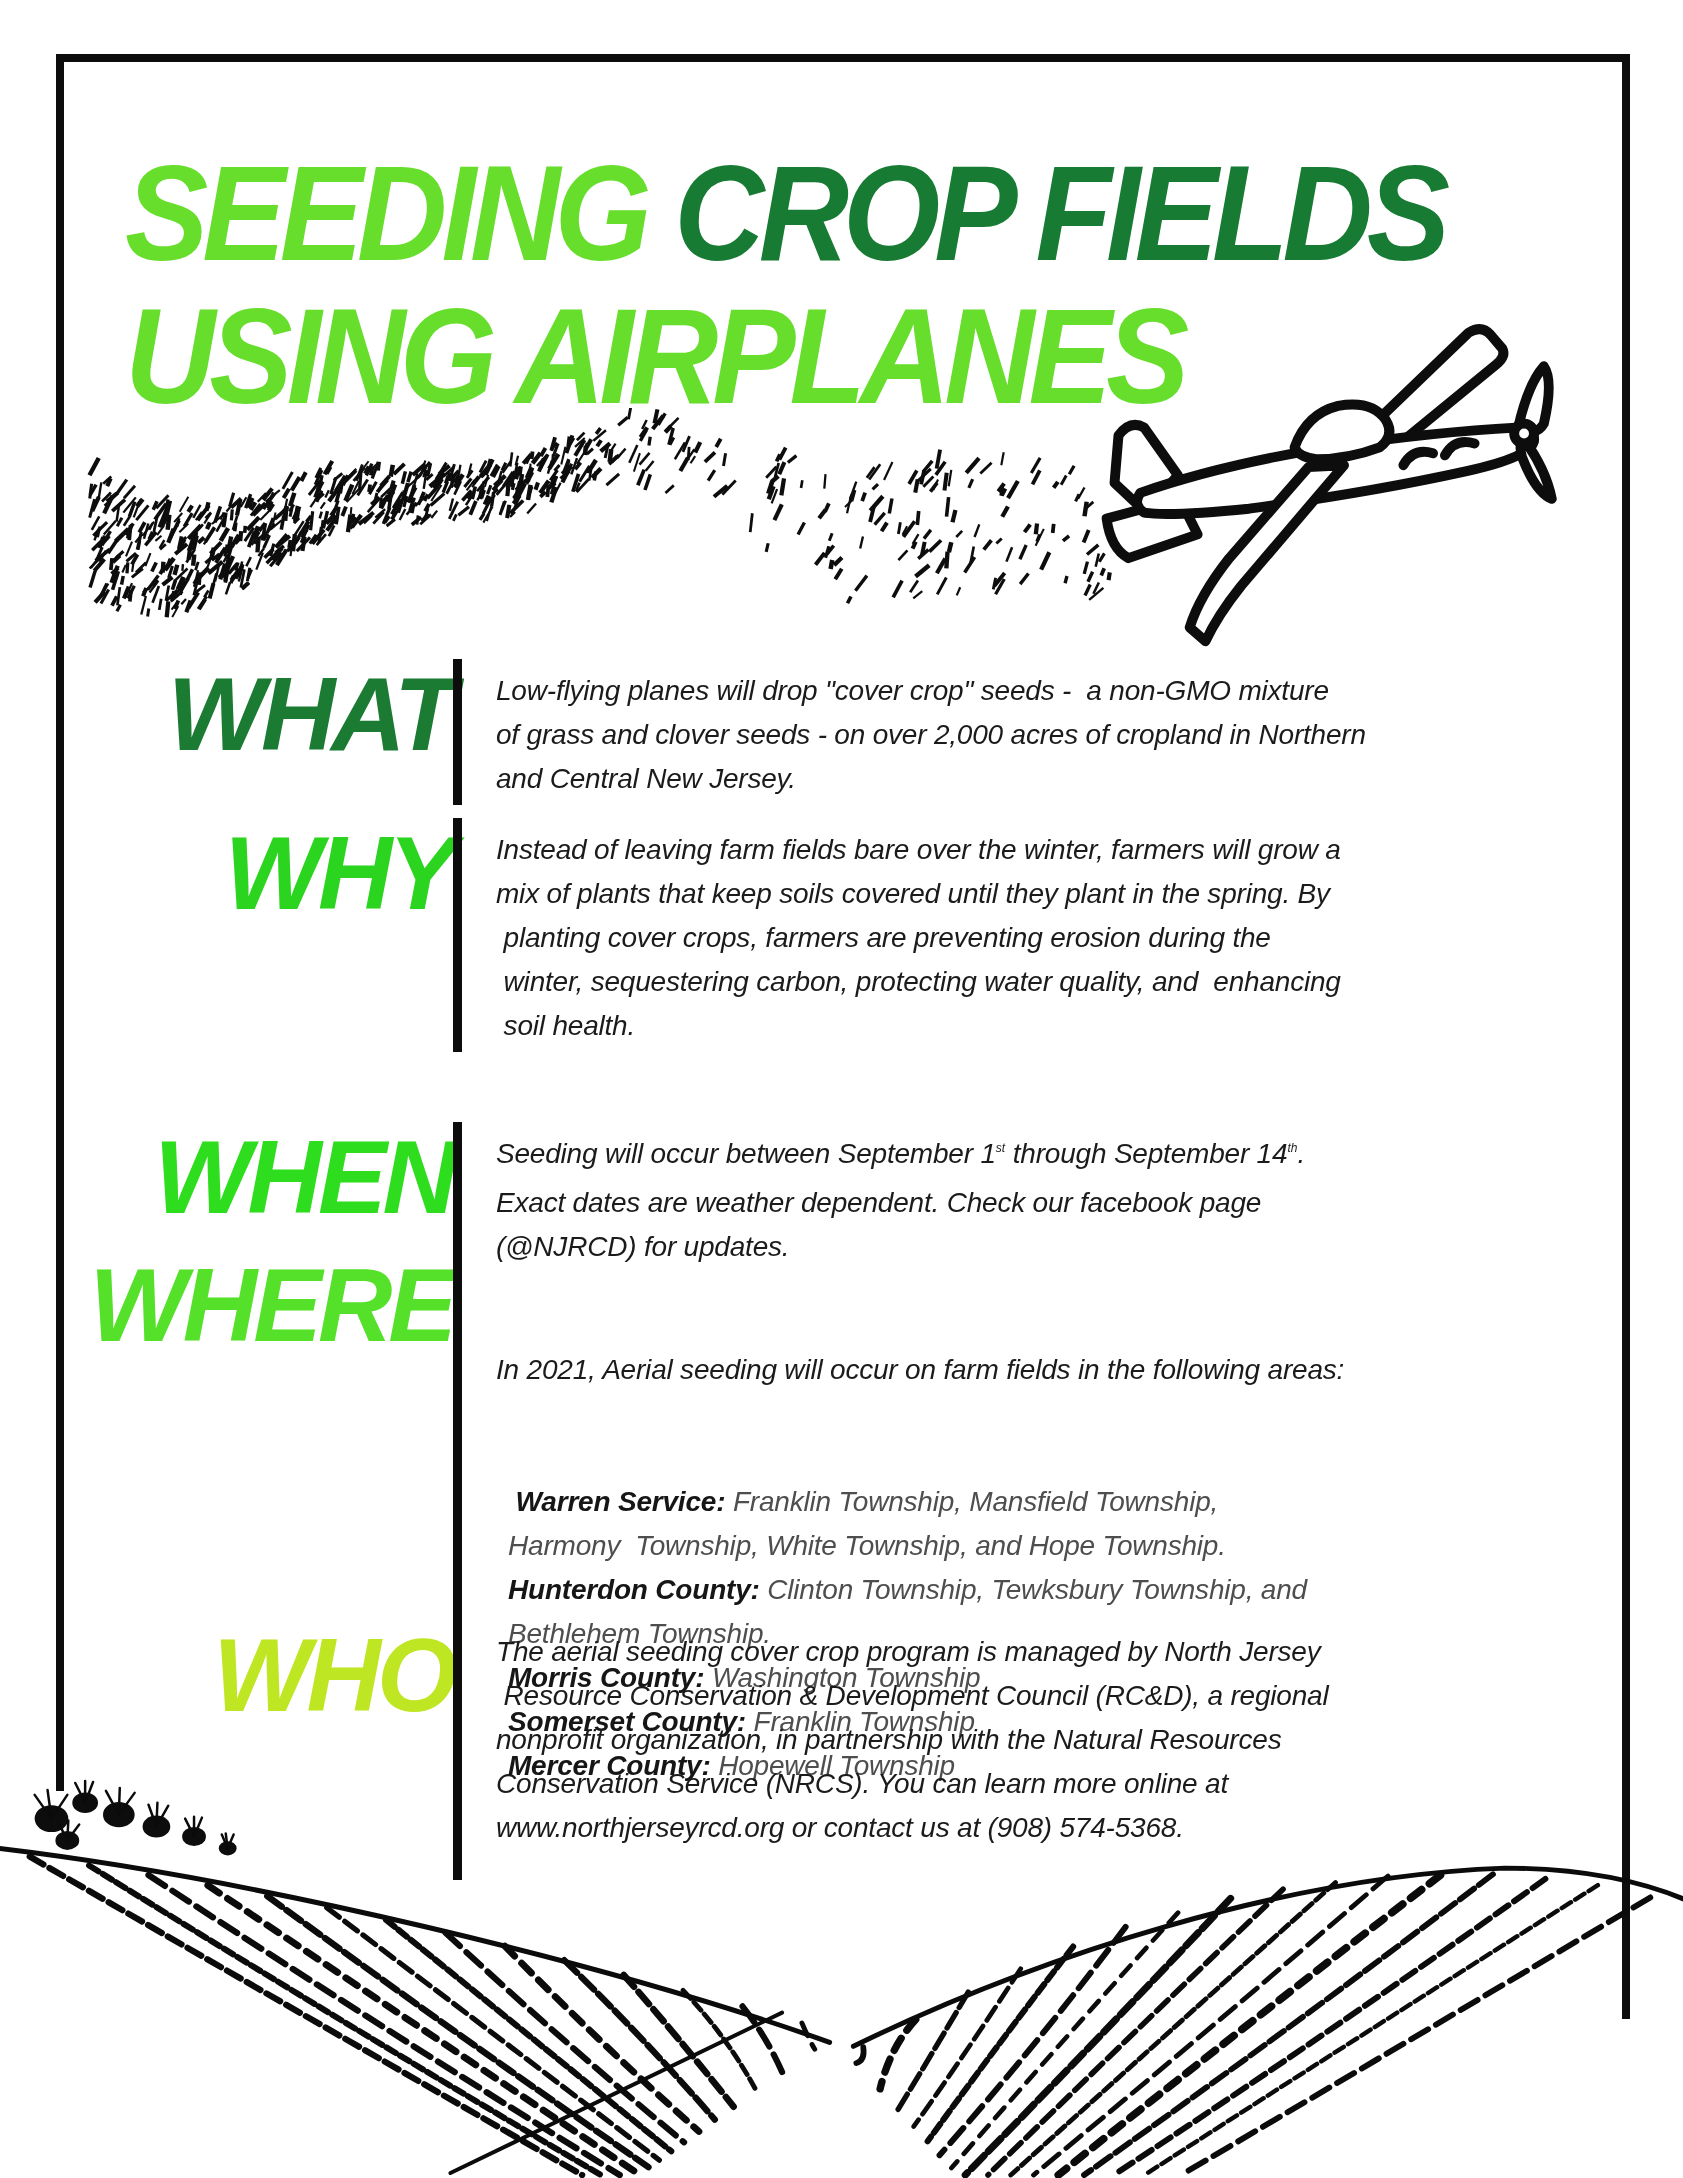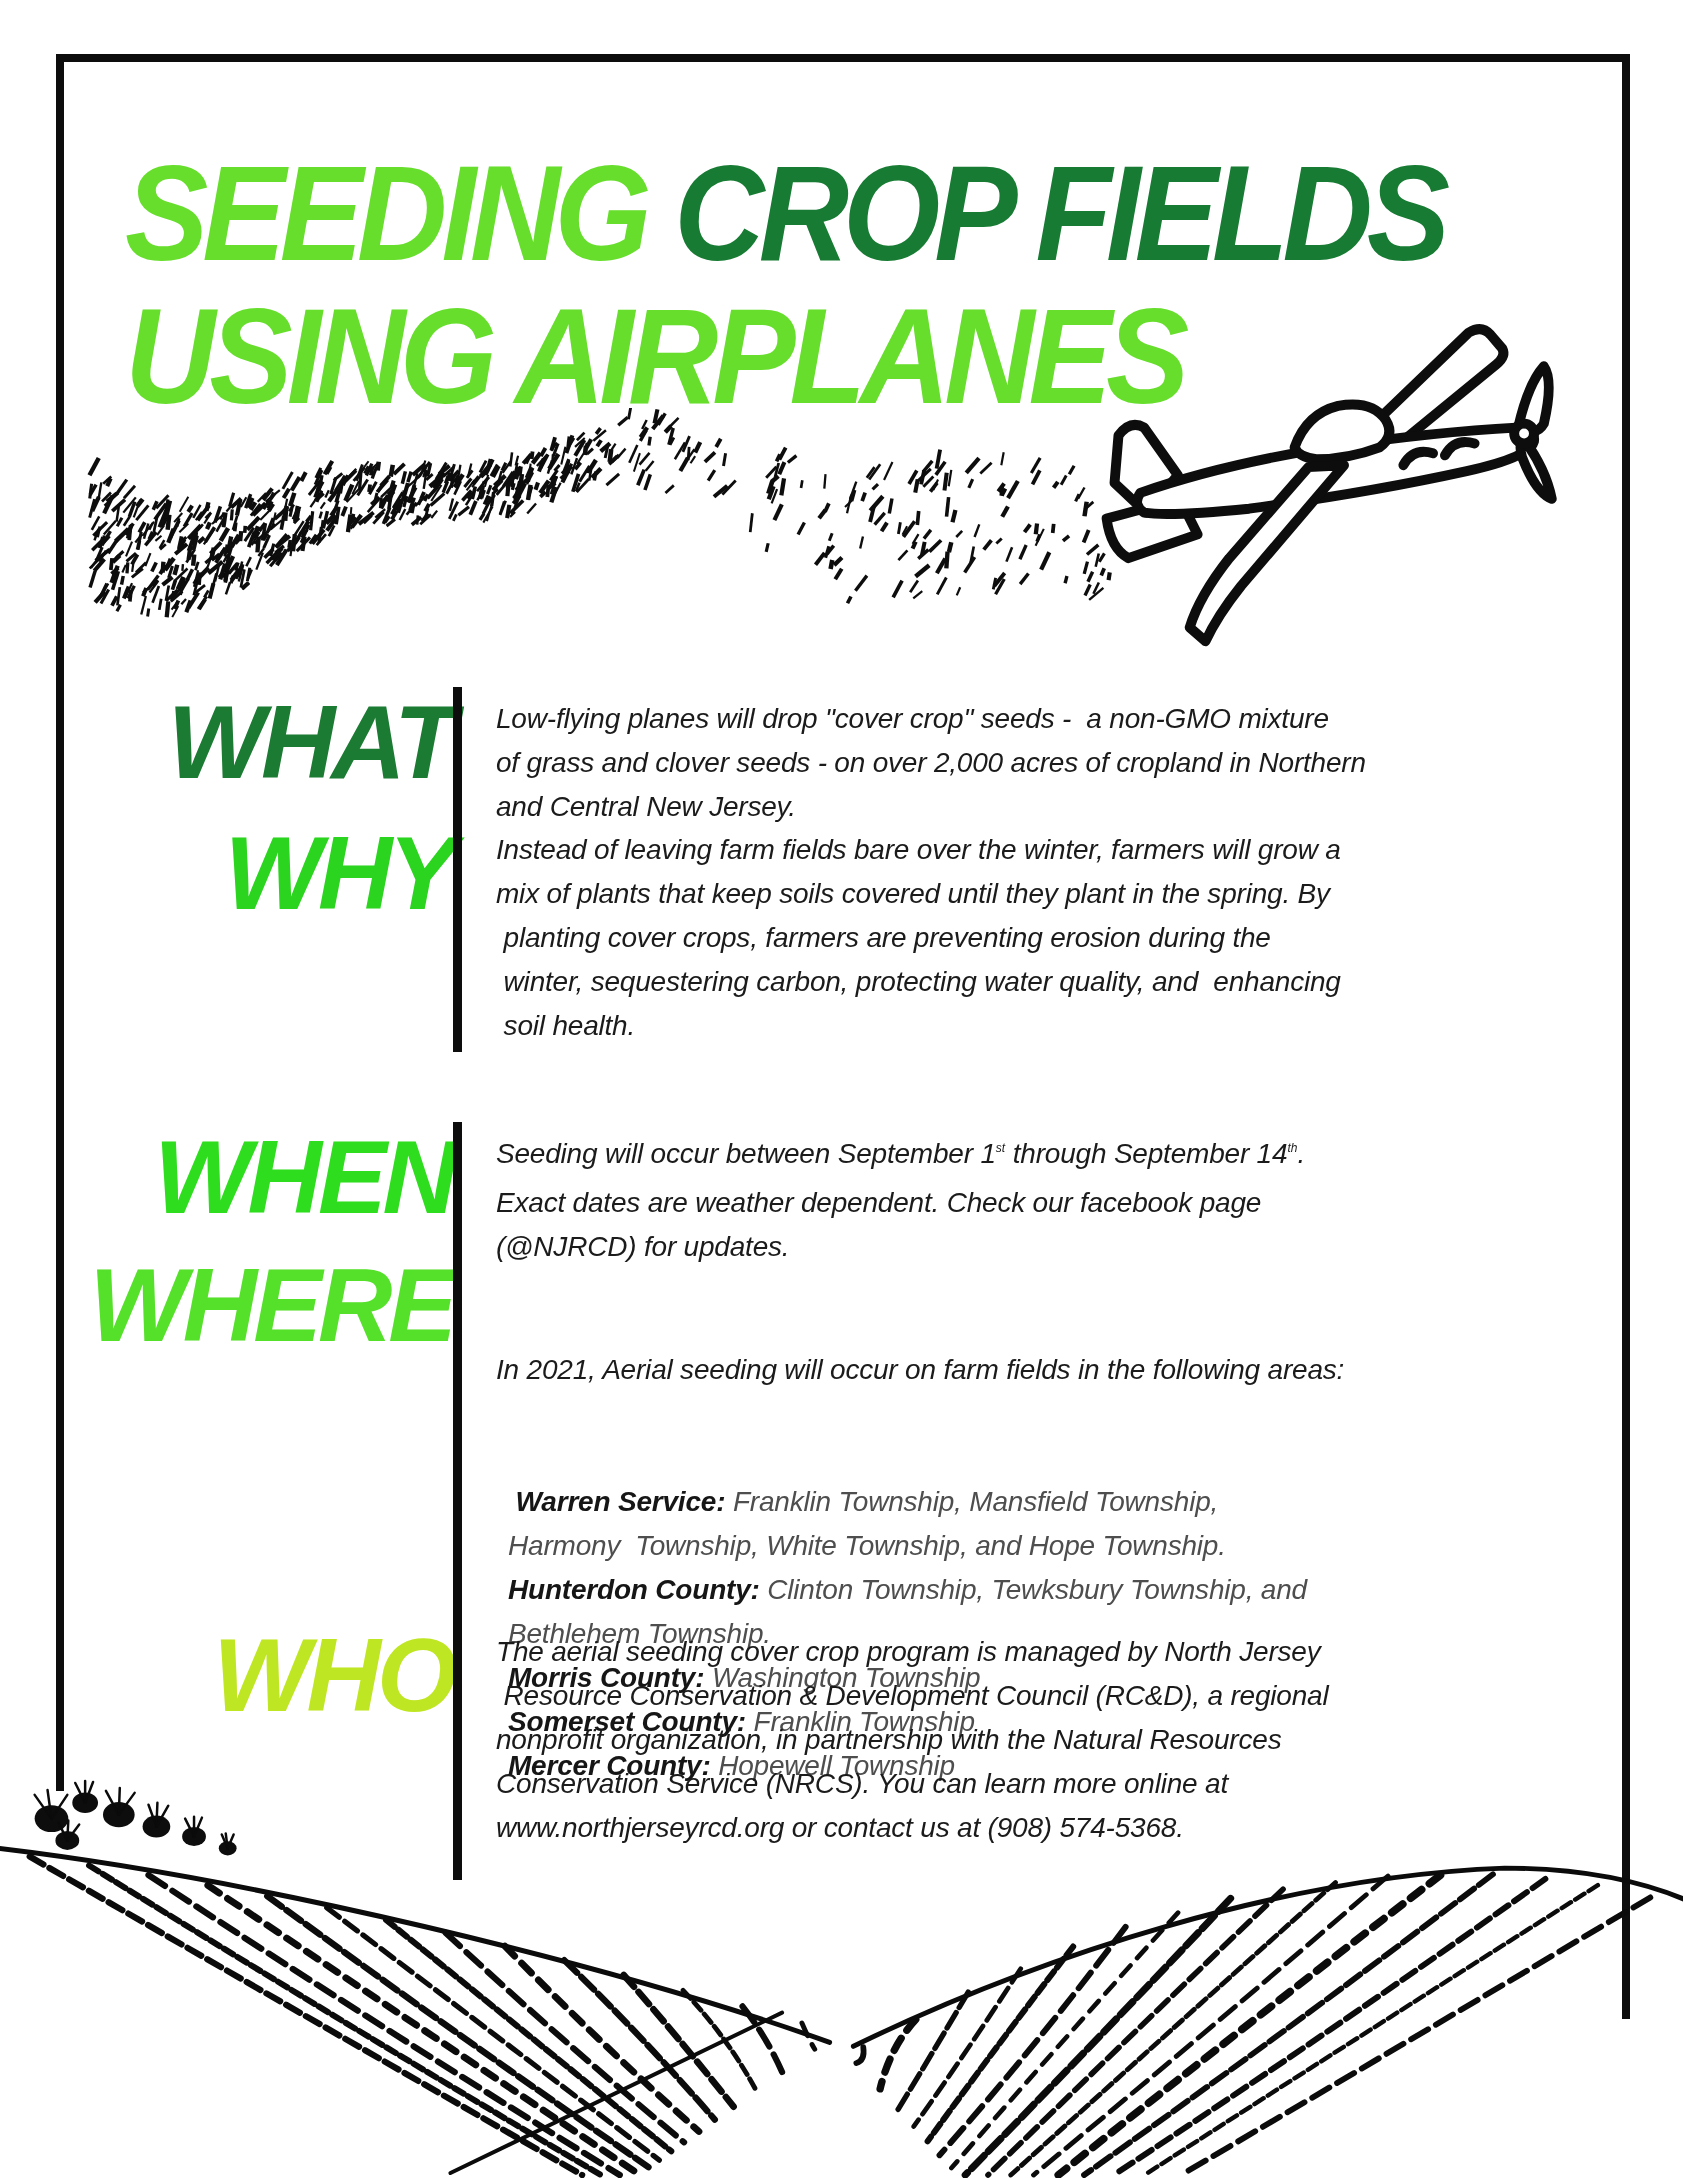--- a/index.html
+++ b/index.html
@@ -35,21 +35,21 @@
     margin-left:34px;width:1069px;
     font-size:28px;line-height:44px;letter-spacing:-0.2px;
     color:var(--body-text,#1b1b1b);white-space:pre-wrap;
   }
   #sec-what .sec-label{color:var(--what-green,#1b7b33);}
   #sec-why .sec-label{color:var(--why-green,#2bd41f);}
   #sec-when .sec-label{color:var(--when-green,#2fdd1f);}
   #sec-where .sec-label{color:var(--where-green,#55e02a);}
   #sec-who .sec-label{color:var(--who-green,#bfe622);}
 
-  #sec-what{top:697px;}
+  #sec-what{top:669px;}
   #sec-why{top:828px;}
   #sec-when{top:1132px;}
   #sec-where{top:1260px;}
   #sec-who{top:1630px;}
 
   .sup{font-size:12px;position:relative;top:-11px;letter-spacing:0;}
   .where-intro{white-space:pre-wrap;}
   .where-entry{padding-left:12px;white-space:pre-wrap;}
   .county{font-weight:bold;color:#161616;}
   .townships{color:var(--township-text,#4e4e4e);margin-top:7px;}

